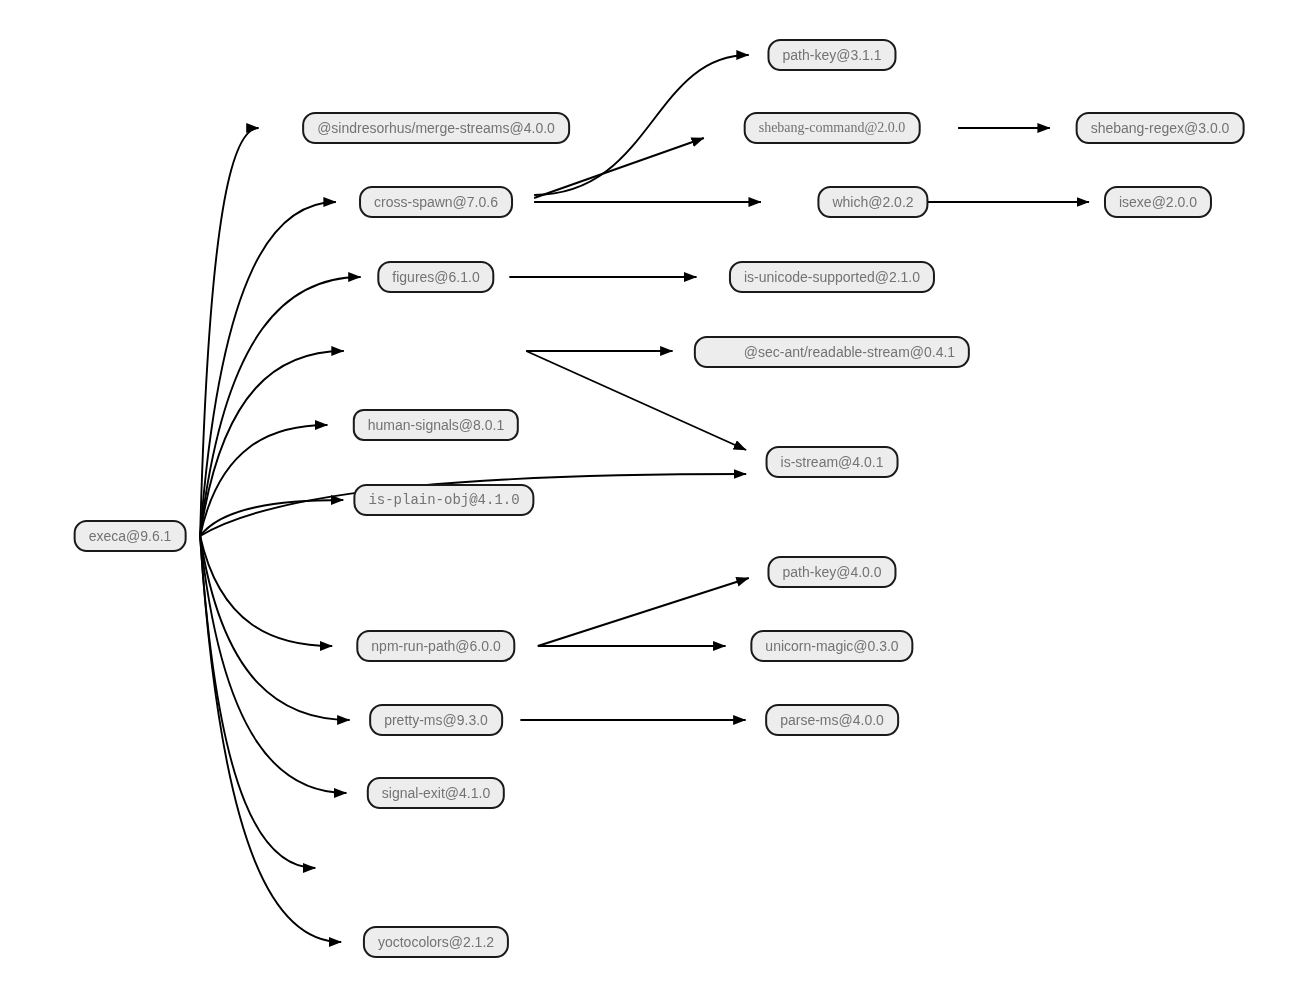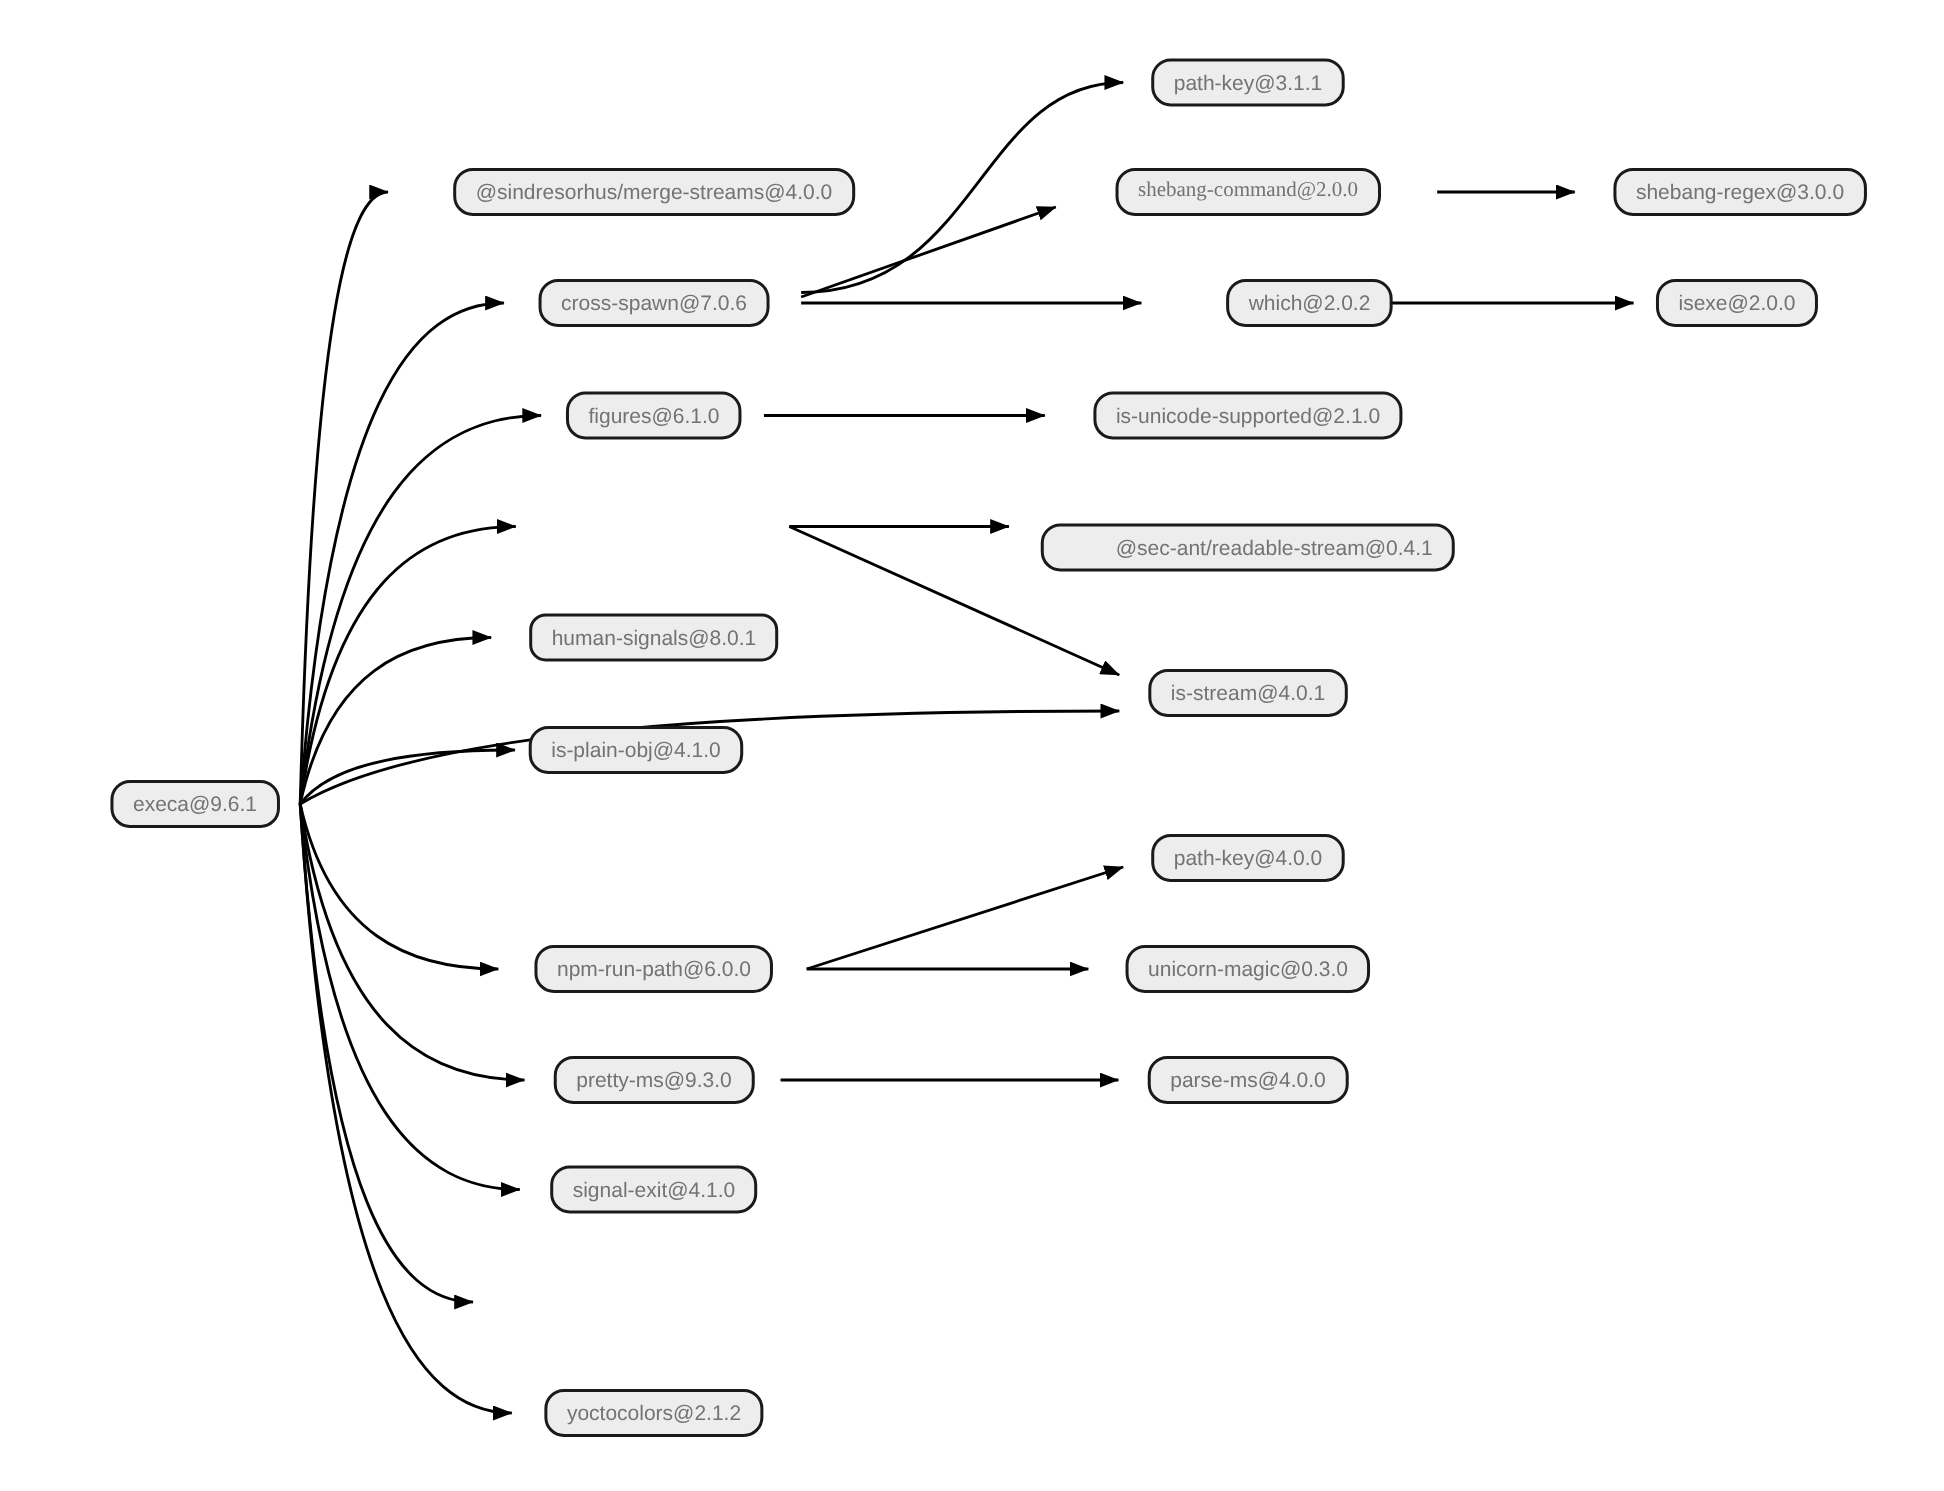--- a/index.html
+++ b/index.html
@@ -74,29 +74,29 @@
       <path d="M 537.8046875 646 L 748.7890625 578" class="edge" marker-end="url(#arrowhead)"></path>
       <path d="M 537.8046875 646 L 725.5625 646" class="edge" marker-end="url(#arrowhead)"></path>
       <path d="M 520.359375 720 L 745.6328125 720" class="edge" marker-end="url(#arrowhead)"></path>
     </svg>
 
 <div class="node" style="left: 130px; top: 536px;">execa@9.6.1</div>
     <div class="node" style="left: 436px; top: 128px;">@sindresorhus/merge-streams@4.0.0</div>
     <div class="node" style="left: 436px; top: 202px;">cross-spawn@7.0.6</div>
     <div class="node" style="left: 436px; top: 277px;">figures@6.1.0</div>
     <div class="node" style="left: 436px; top: 425px; border-radius: 11px;">human-signals@8.0.1</div>
-    <div class="node" style="left: 424px; top: 500px;">is-plain-obj@4.1.0</div>
+    <div class="node" style="left: 444px; top: 500px; font-family: Liberation Mono, monospace;">is-plain-obj@4.1.0</div>
     <div class="node" style="left: 436px; top: 646px;">npm-run-path@6.0.0</div>
     <div class="node" style="left: 436px; top: 720px;">pretty-ms@9.3.0</div>
     <div class="node" style="left: 436px; top: 793px;">signal-exit@4.1.0</div>
     <div class="node" style="left: 436px; top: 942px;">yoctocolors@2.1.2</div>
     <div class="node" style="left: 832px; top: 55px;">path-key@3.1.1</div>
     <div class="node" style="left: 832px; top: 128px; font-family: Liberation Serif, serif;">shebang-command@2.0.0</div>
     <div class="node" style="left: 832px; top: 202px; margin-left: 41px;">which@2.0.2</div>
     <div class="node" style="left: 832px; top: 277px;">is-unicode-supported@2.1.0</div>
-    <div class="node" style="left: 832px; top: 365px; padding-left: 48px;">@sec-ant/readable-stream@0.4.1</div>
+    <div class="node" style="left: 832px; top: 352px; padding-left: 48px;">@sec-ant/readable-stream@0.4.1</div>
     <div class="node" style="left: 832px; top: 462px;">is-stream@4.0.1</div>
     <div class="node" style="left: 832px; top: 572px;">path-key@4.0.0</div>
     <div class="node" style="left: 832px; top: 646px;">unicorn-magic@0.3.0</div>
     <div class="node" style="left: 832px; top: 720px;">parse-ms@4.0.0</div>
     <div class="node" style="left: 1160px; top: 128px;">shebang-regex@3.0.0</div>
     <div class="node" style="left: 1158px; top: 202px;">isexe@2.0.0</div>
   </div>
 
 </body></html>

